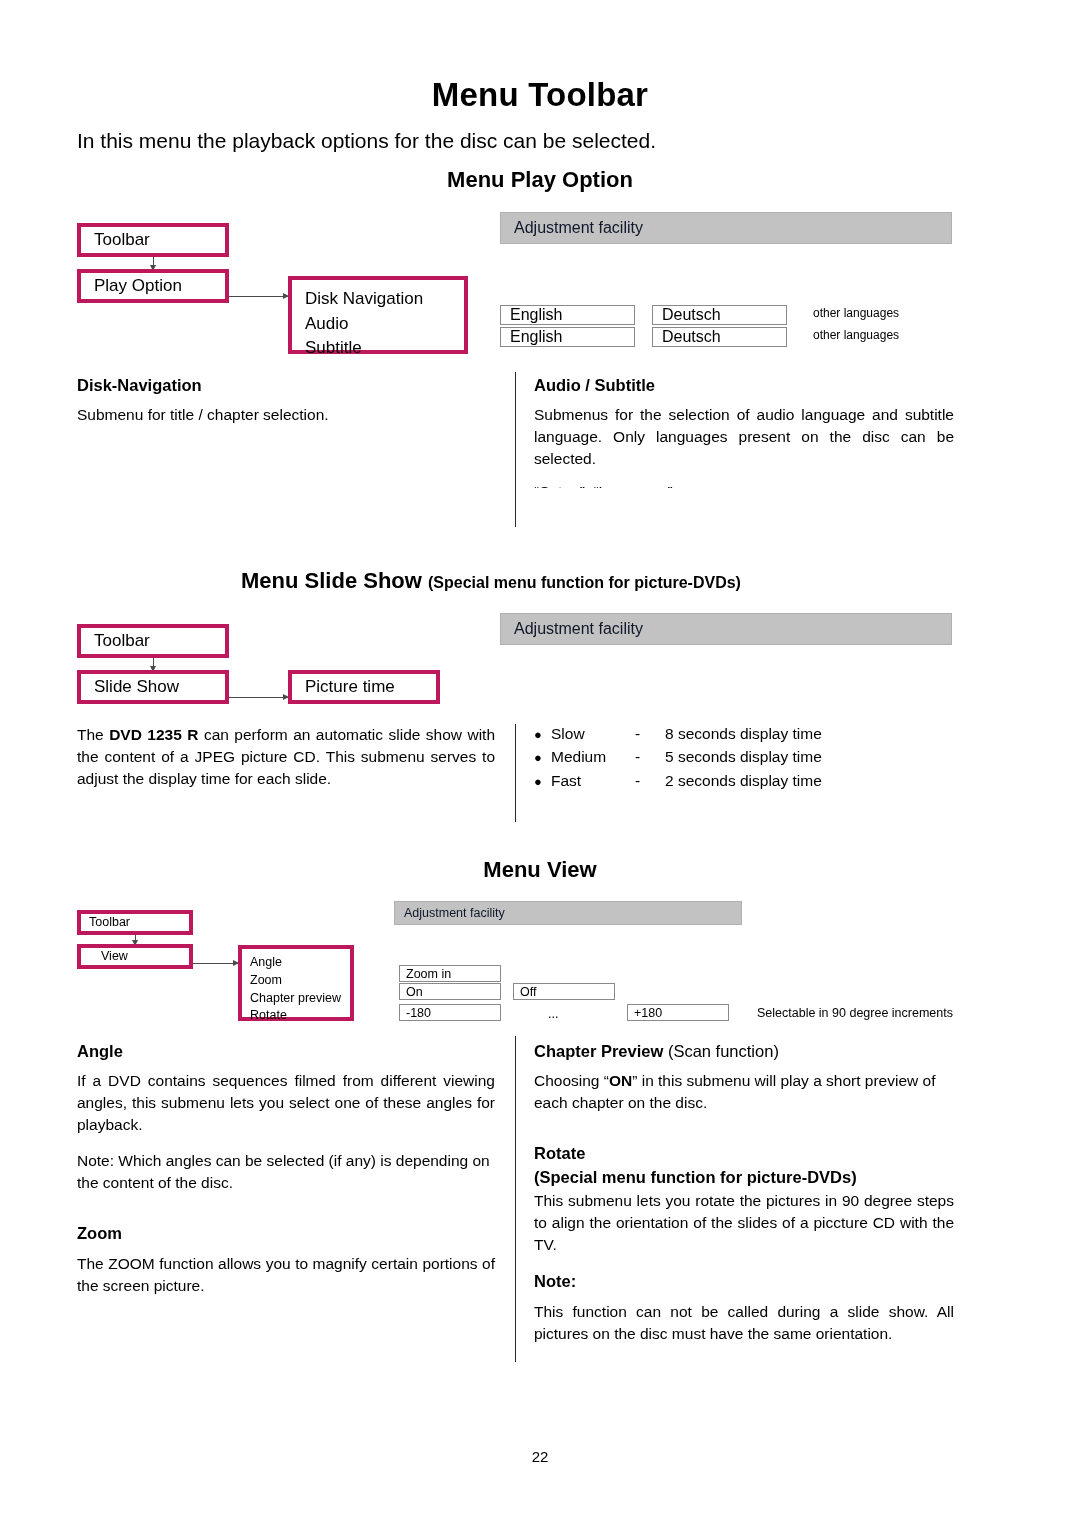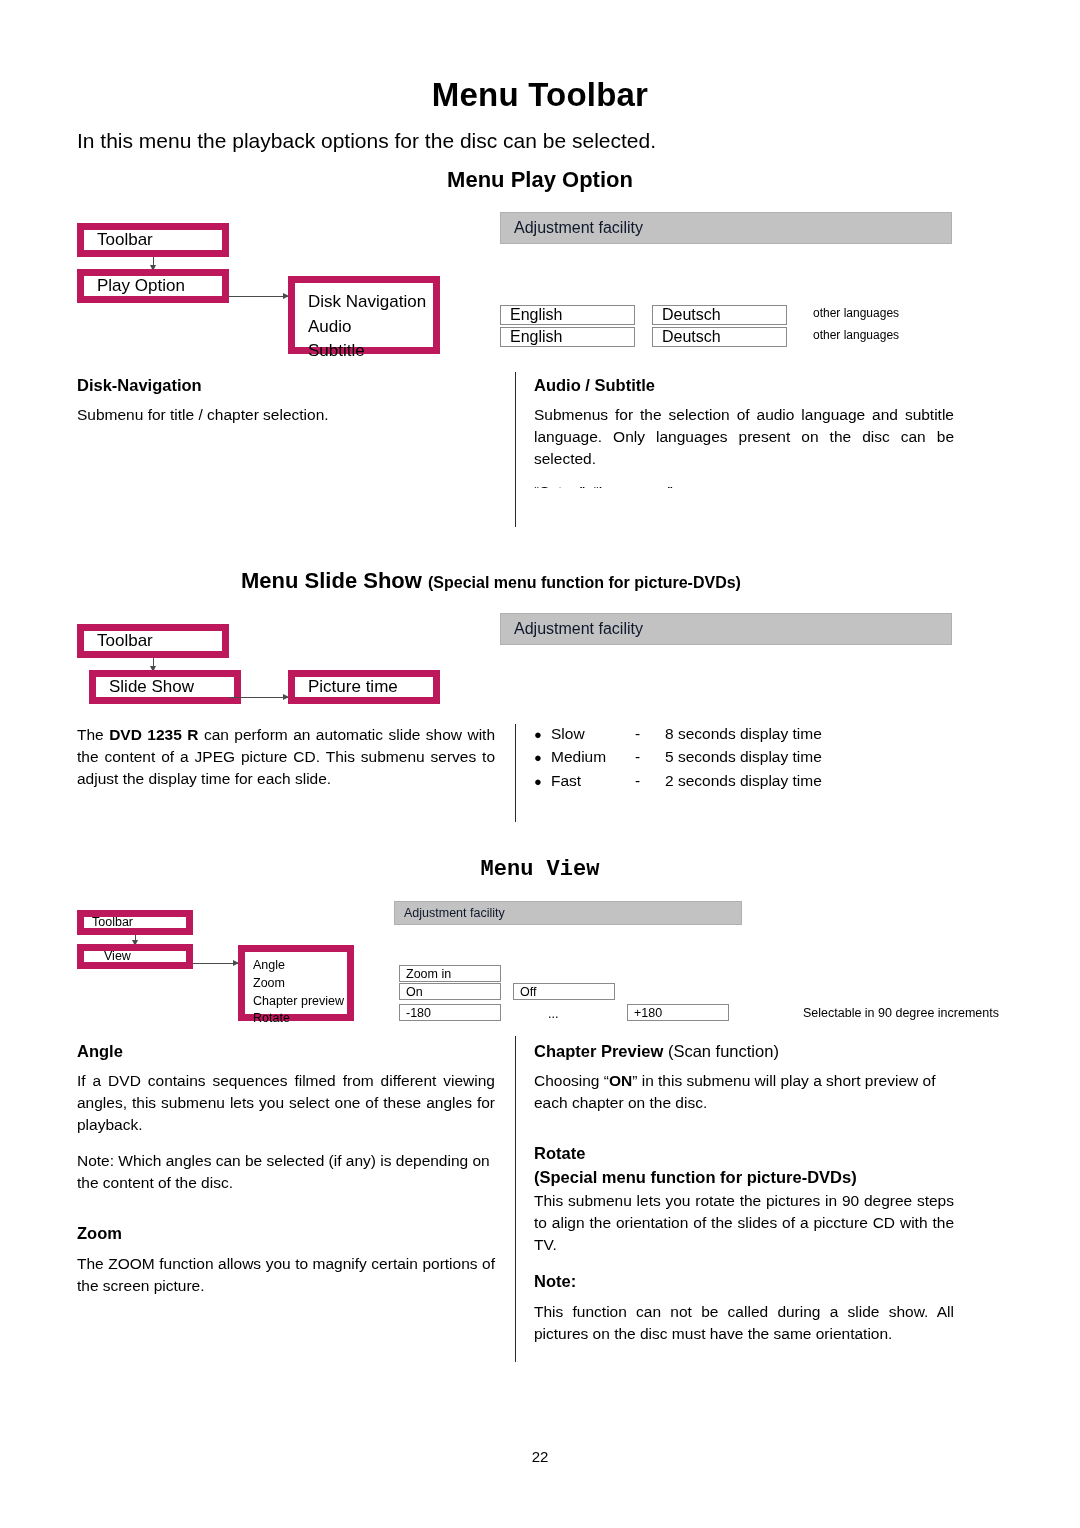--- a/index.html
+++ b/index.html
@@ -51,21 +51,21 @@
 
   .intro {
     position: absolute;
     font-size: 21px;
     white-space: nowrap;
   }
 
   
   .fbox {
     position: absolute;
-    border: 7px solid #be185d;
+    border: 4px solid #be185d;
     background: #ffffff;
     font-size: 17px;
     display: flex;
     align-items: center;
     padding-left: 13px;
     line-height: 1.35;
   }
   .fbox.multi {
     display: block;
     padding-top: 7px;
@@ -205,21 +205,21 @@
   <div class="h1" style="top:76px;">Menu Toolbar</div>
   <div class="intro" style="left:77px; top:129px;">In this menu the playback options for the disc can be selected.</div>
 
   <div class="h2" style="top:167px;">Menu Play Option</div>
 
   <div class="fbox" style="left:77px; top:223px; width:152px; height:34px;">Toolbar</div>
   <div class="arrow-down" style="left:153px; top:257px; height:13px;"></div>
   <div class="fbox" style="left:77px; top:269px; width:152px; height:34px;">Play Option</div>
   <div class="arrow-right" style="left:229px; top:296px; width:59px;"></div>
 
-  <div class="fbox multi" style="left:288px; top:276px; width:152px; height:78px;">
+  <div class="fbox multi" style="left:288px; top:276px; width:180px; height:78px;">
     <div>Disk Navigation</div>
     <div>Audio</div>
     <div>Subtitle</div>
   </div>
 
   <div class="graybar" style="left:500px; top:212px; width:452px; height:32px;">Adjustment facility</div>
 
   <div class="optbox" style="left:500px; top:305px; width:135px; height:20px;">English</div>
   <div class="optbox" style="left:652px; top:305px; width:135px; height:20px;">Deutsch</div>
   <div class="plaintext" style="left:813px; top:306px;">other languages</div>
@@ -240,21 +240,21 @@
     <p style="margin-bottom:12px;">Submenus for the selection of audio language and subtitle language. Only languages present on the disc can be selected.</p>
   </div>
   <div class="clipped" style="left:534px; top:481px; width:420px;">“Setup”, “Language”.</div>
 
   <div class="h2-inline" style="left:241px; top:568px;">
     <span>Menu Slide Show</span><span>&nbsp;</span><span class="small">(Special menu function for picture-DVDs)</span>
   </div>
 
   <div class="fbox" style="left:77px; top:624px; width:152px; height:34px;">Toolbar</div>
   <div class="arrow-down" style="left:153px; top:658px; height:13px;"></div>
-  <div class="fbox" style="left:77px; top:670px; width:152px; height:34px;margin-left:12px;">Slide Show</div>
+  <div class="fbox" style="left:77px; top:670px; width:152px; height:34px;">Slide Show</div>
   <div class="arrow-right" style="left:229px; top:697px; width:59px;"></div>
   <div class="fbox" style="left:288px; top:670px; width:152px; height:34px;">Picture time</div>
 
   <div class="graybar" style="left:500px; top:613px; width:452px; height:32px;">Adjustment facility</div>
 
   <div class="vdivider" style="left:515px; top:724px; height:98px;"></div>
 
   <div class="col" style="left:77px; top:724px; width:418px;">
     <p><span>The </span><b>DVD 1235 R</b><span> can perform an automatic slide show with the content of a JPEG picture CD. This submenu serves to adjust the display time for each slide.</span></p>
   </div>
@@ -273,21 +273,21 @@
       <span class="tx">5 seconds display time</span>
     </div>
     <div class="row">
       <span class="bl">●</span>
       <span class="nm">Fast</span>
       <span class="ds">-</span>
       <span class="tx">2 seconds display time</span>
     </div>
   </div>
 
-  <div class="h2" style="top:857px;font-family:Liberation Mono, monospace;">Menu View</div>
+  <div class="h2" style="top:857px;">Menu View</div>
 
   <div class="fbox sm" style="left:77px; top:910px; width:116px; height:25px;">Toolbar</div>
   <div class="arrow-down" style="left:135px; top:935px; height:10px;"></div>
   <div class="fbox sm" style="left:77px; top:944px; width:116px; height:25px;padding-left:20px;">View</div>
   <div class="arrow-right" style="left:193px; top:963px; width:45px;"></div>
 
   <div class="fbox sm multi" style="left:238px; top:945px; width:116px; height:76px; padding-top:5px;">
     <div>Angle</div>
     <div>Zoom</div>
     <div>Chapter preview</div>
@@ -295,21 +295,21 @@
   </div>
 
   <div class="graybar sm" style="left:394px; top:901px; width:348px; height:24px;">Adjustment facility</div>
 
   <div class="optbox sm" style="left:399px; top:965px; width:102px; height:17px;">Zoom in</div>
   <div class="optbox sm" style="left:399px; top:983px; width:102px; height:17px;">On</div>
   <div class="optbox sm" style="left:513px; top:983px; width:102px; height:17px;">Off</div>
   <div class="optbox sm" style="left:399px; top:1004px; width:102px; height:17px;">-180</div>
   <div class="plaintext sm" style="left:548px; top:1007px;">...</div>
   <div class="optbox sm" style="left:627px; top:1004px; width:102px; height:17px;">+180</div>
-  <div class="plaintext sm" style="left:757px; top:1006px;margin-left:46px;">Selectable in 90 degree increments</div>
+  <div class="plaintext sm" style="left:757px; top:1006px;">Selectable in 90 degree increments</div>
 
   <div class="vdivider" style="left:515px; top:1036px; height:326px;"></div>
 
   <div class="col" style="left:77px; top:1040px; width:418px;">
     <h3>Angle</h3>
     <p>If a DVD contains sequences filmed from different viewing angles, this submenu lets you select one of these angles for playback.</p>
     <p class="nojust">Note: Which angles can be selected (if any) is depending on the content of the disc.</p>
     <div class="spacer"></div>
     <h3>Zoom</h3>
     <p>The ZOOM function allows you to magnify certain portions of the screen picture.</p>

